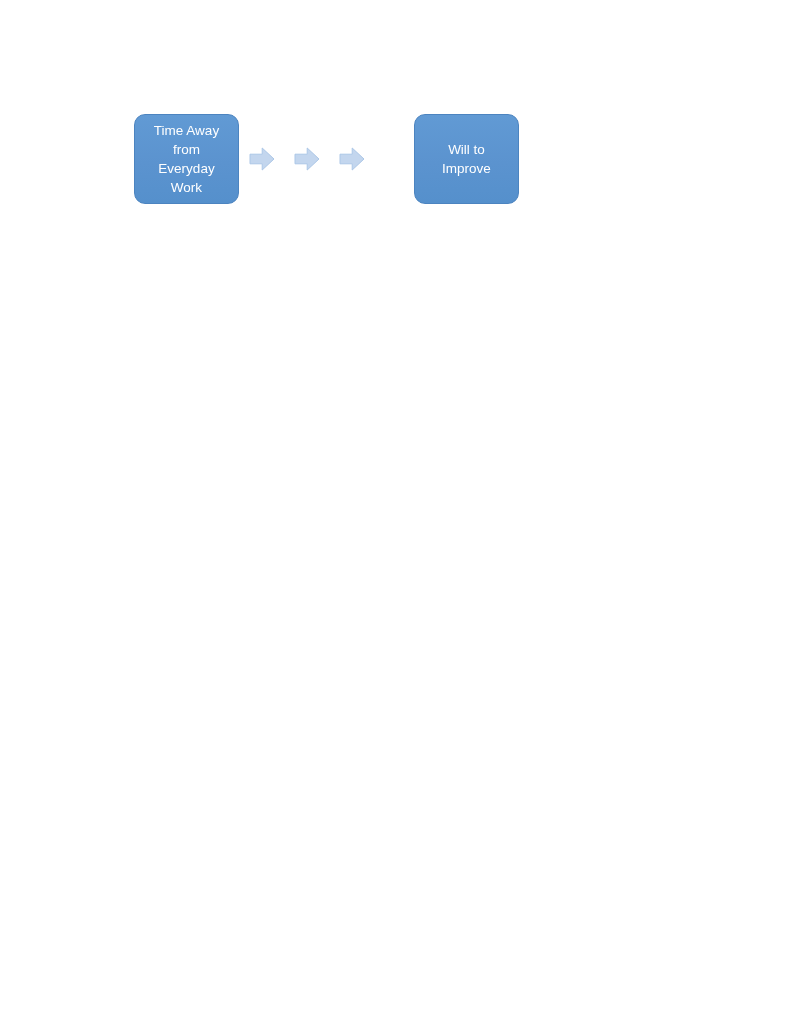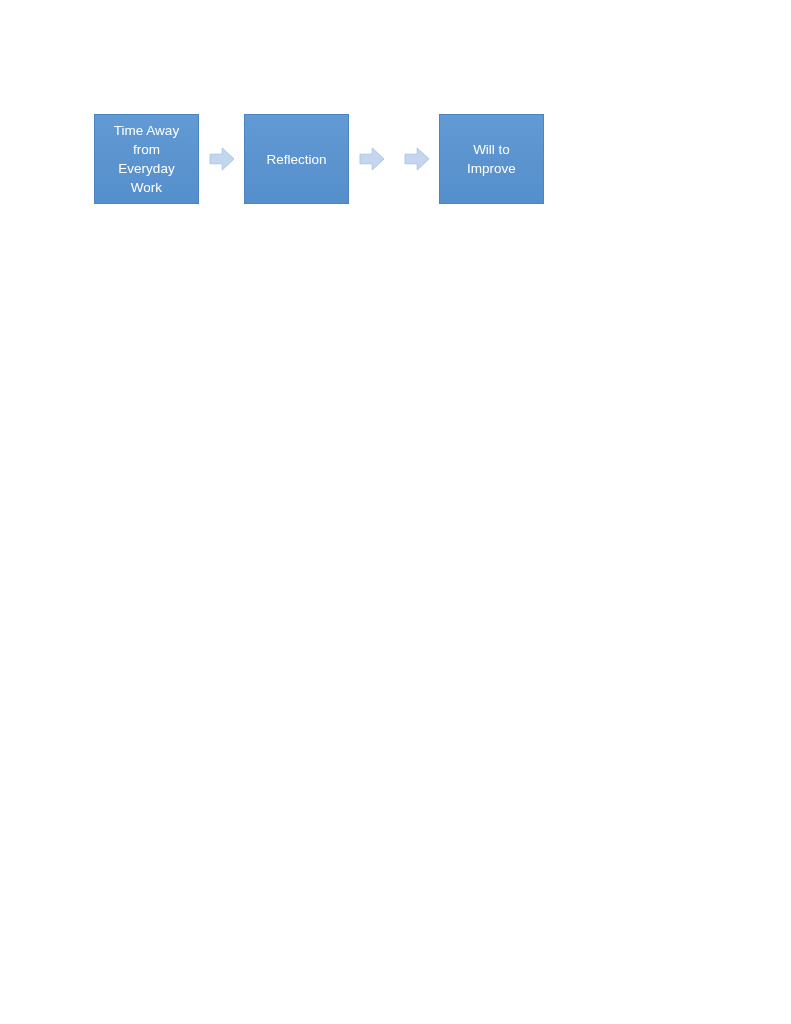--- a/index.html
+++ b/index.html
@@ -24,25 +24,26 @@
     flex-direction: row;
     align-items: center;
   }
   .step-box {
     flex: 0 0 auto;
     width: 105px;
     height: 90px;
     box-sizing: border-box;
     background: linear-gradient(180deg, var(--box-fill-top, #619AD4) 0%, var(--box-fill, #5B93CF) 55%, var(--box-fill-bottom, #5590CC) 100%);
     border: 1px solid var(--box-border, #4C84C0);
-    border-radius: 0;
+    border-radius: 11px;
     display: flex;
     align-items: center;
     justify-content: center;
     text-align: center;
+    margin-left: 40px;
   }
   .step-label {
     color: var(--box-text, #FFFFFF);
     font-size: 13.5px;
     line-height: 19px;
     white-space: pre-line;
     padding: 0 2px;
   }
   .arrow-cell {
     flex: 0 0 auto;
@@ -68,23 +69,20 @@
 Everyday
 Work</span>
     </div>
 
     <div class="arrow-cell">
       <svg width="26" height="26" viewBox="0 0 26 26">
         <path d="M1 8.2 H13.2 V2 L25 13 L13.2 24 V17.8 H1 Z" stroke="#ACC7E7" stroke-width="1" stroke-linejoin="round" fill="#C3D6EE"></path>
       </svg>
     </div>
 
-    <div class="step-box">
-      <span class="step-label">Reflection</span>
-    </div>
 
     <div class="arrow-cell">
       <svg width="26" height="26" viewBox="0 0 26 26">
         <path d="M1 8.2 H13.2 V2 L25 13 L13.2 24 V17.8 H1 Z" stroke="#ACC7E7" stroke-width="1" stroke-linejoin="round" fill="#C3D6EE"></path>
       </svg>
     </div>
 
 
     <div class="arrow-cell">
       <svg width="26" height="26" viewBox="0 0 26 26">

